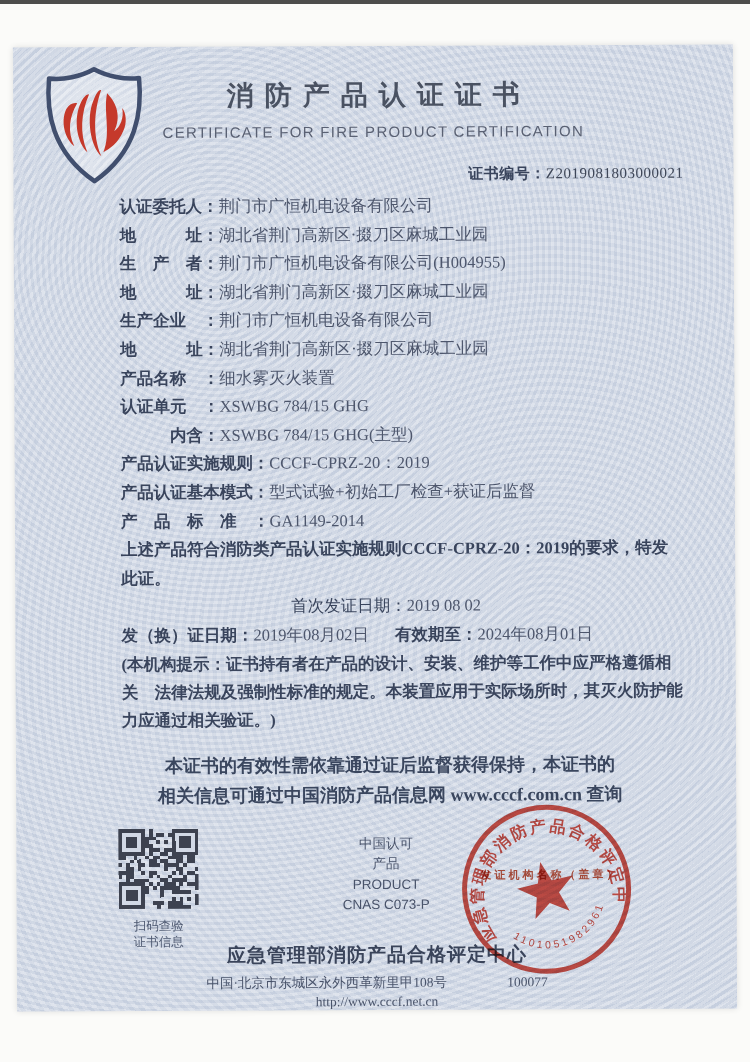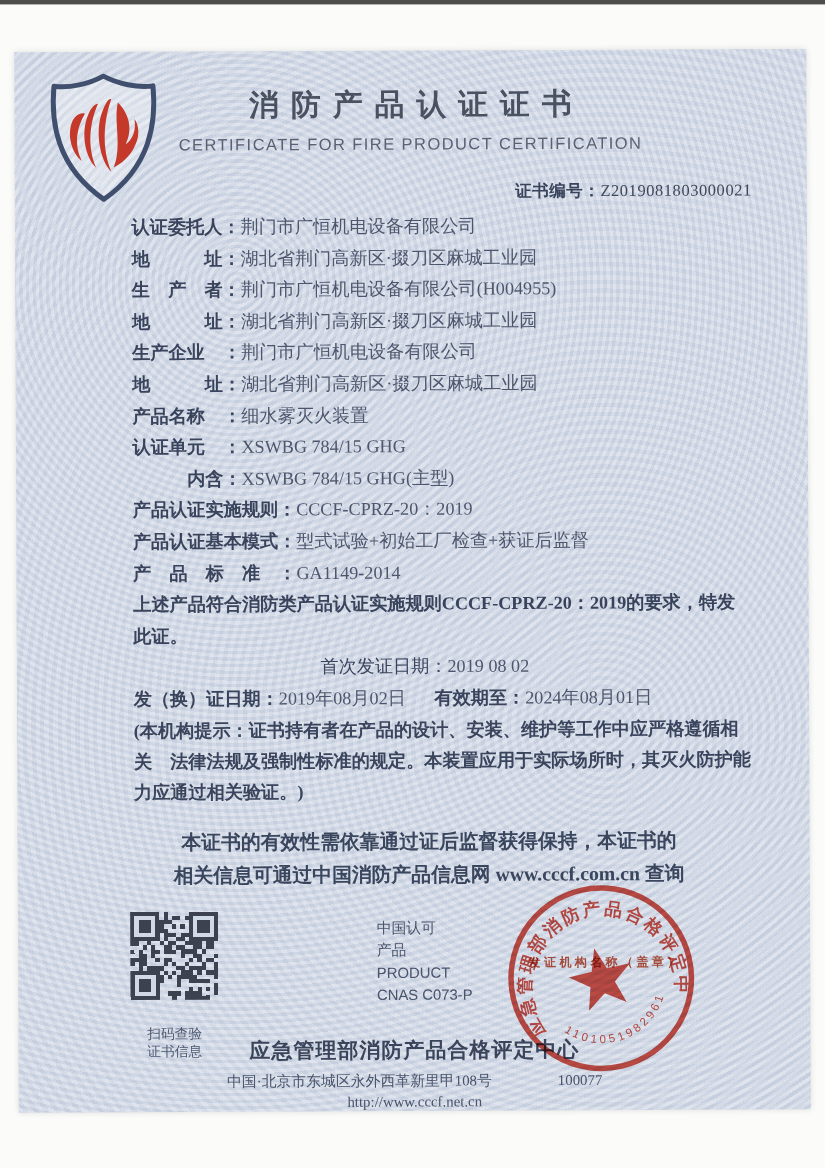--- a/index.html
+++ b/index.html
@@ -39,25 +39,25 @@
   .row .lbl { font-weight:700; color:#39445c; white-space:pre;margin-top:12px; }
   .row .val { color:#4d566c; }
   .statement { font-size:16.5px; line-height:28.6px; font-weight:700; color:#39445c; white-space:nowrap; }
   .first-issue { line-height:28.6px; font-size:16.5px; margin-left:170px; white-space:nowrap; }
   .issue-line { line-height:28.6px; font-size:16.5px; white-space:nowrap; }
   .issue-line .gap { display:inline-block; width:26px; }
   .remark { font-size:16.5px; line-height:28.4px; font-weight:700; color:#3a455d; white-space:nowrap; }
   .validity { margin-top:15px; text-align:center; font-size:18px; font-weight:700; color:#3a465e; line-height:30px; }
   
   .qr-block { position:absolute; left:100px; top:782px; width:84px; text-align:center; }
-  .qr-caption { margin-top:18px; font-size:12.5px; color:#4d5870; line-height:1.3; }
+  .qr-caption { margin-top:5px; font-size:12.5px; color:#4d5870; line-height:1.3; }
   .cnas-logo { position:absolute; left:200px; top:792px; }
   .acc-text {
     position:absolute; left:326px; top:788px; font-size:13.5px; color:#49536a;
-    line-height:1.5; font-family:"Liberation Sans","DejaVu Sans",sans-serif;
+    line-height:1.5; font-family:"Liberation Sans","DejaVu Sans",sans-serif;text-align:center;
   }
   .behind-text {
     position:absolute; left:464px; top:822px; font-size:11px; letter-spacing:3px;
     color:#a34a3a; font-weight:700; z-index:1; white-space:nowrap;
   }
   .seal { position:absolute; left:440px; top:754px; z-index:2; mix-blend-mode:multiply; opacity:.88; }
   .footer-org {
     position:absolute; left:0; width:100%; top:896px; text-align:center;
     font-size:19px; font-weight:700; color:#3a445a; letter-spacing:1px; z-index:1;
   }

